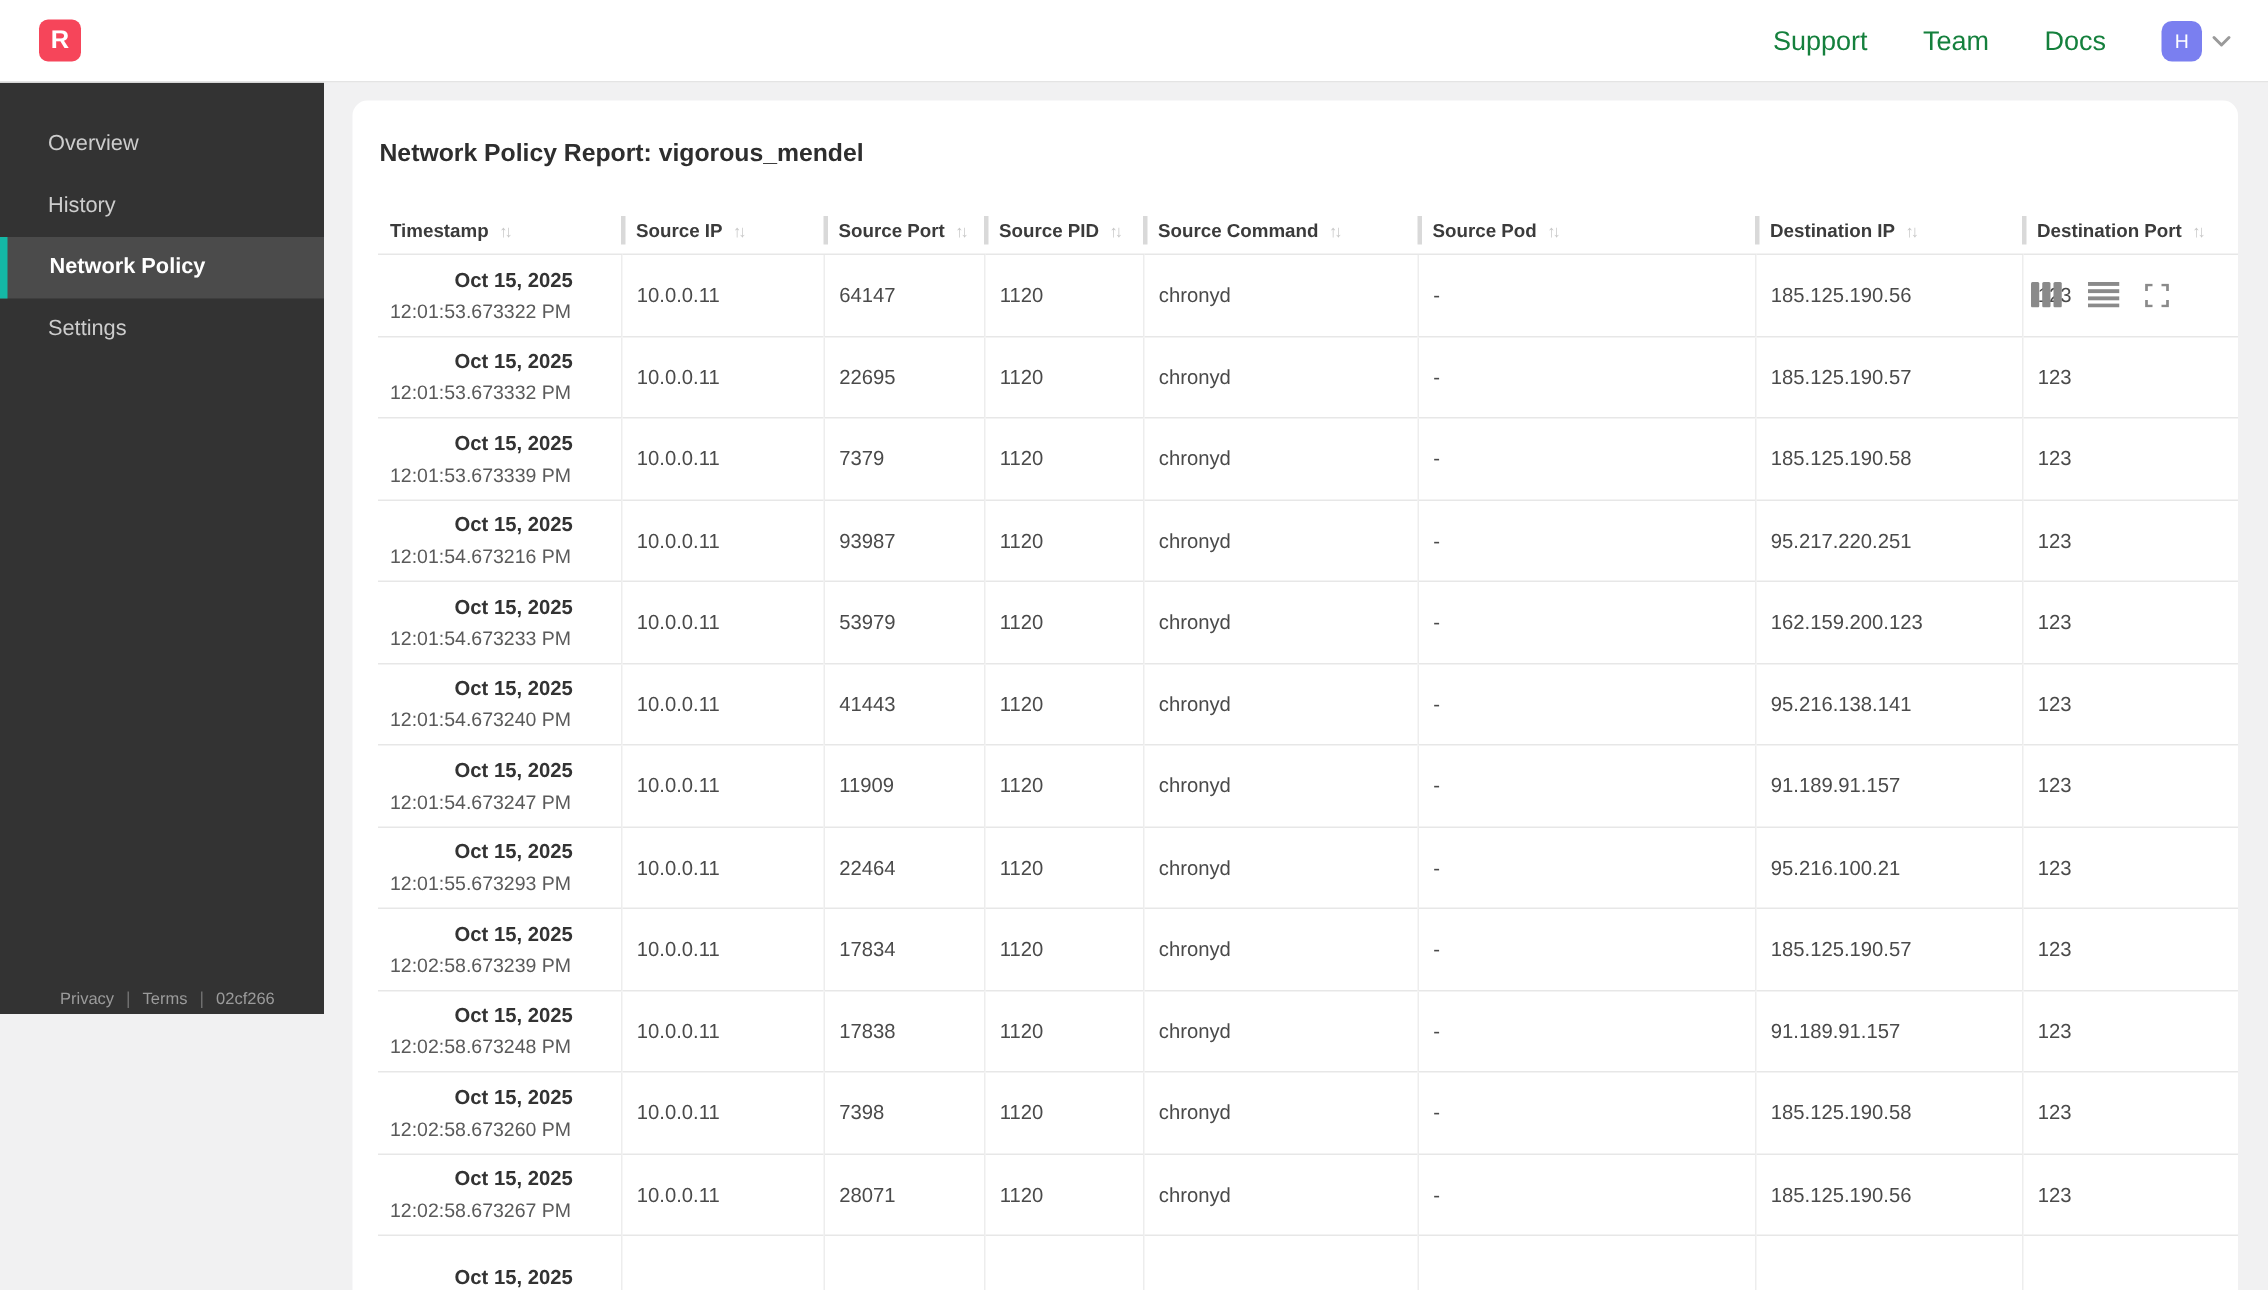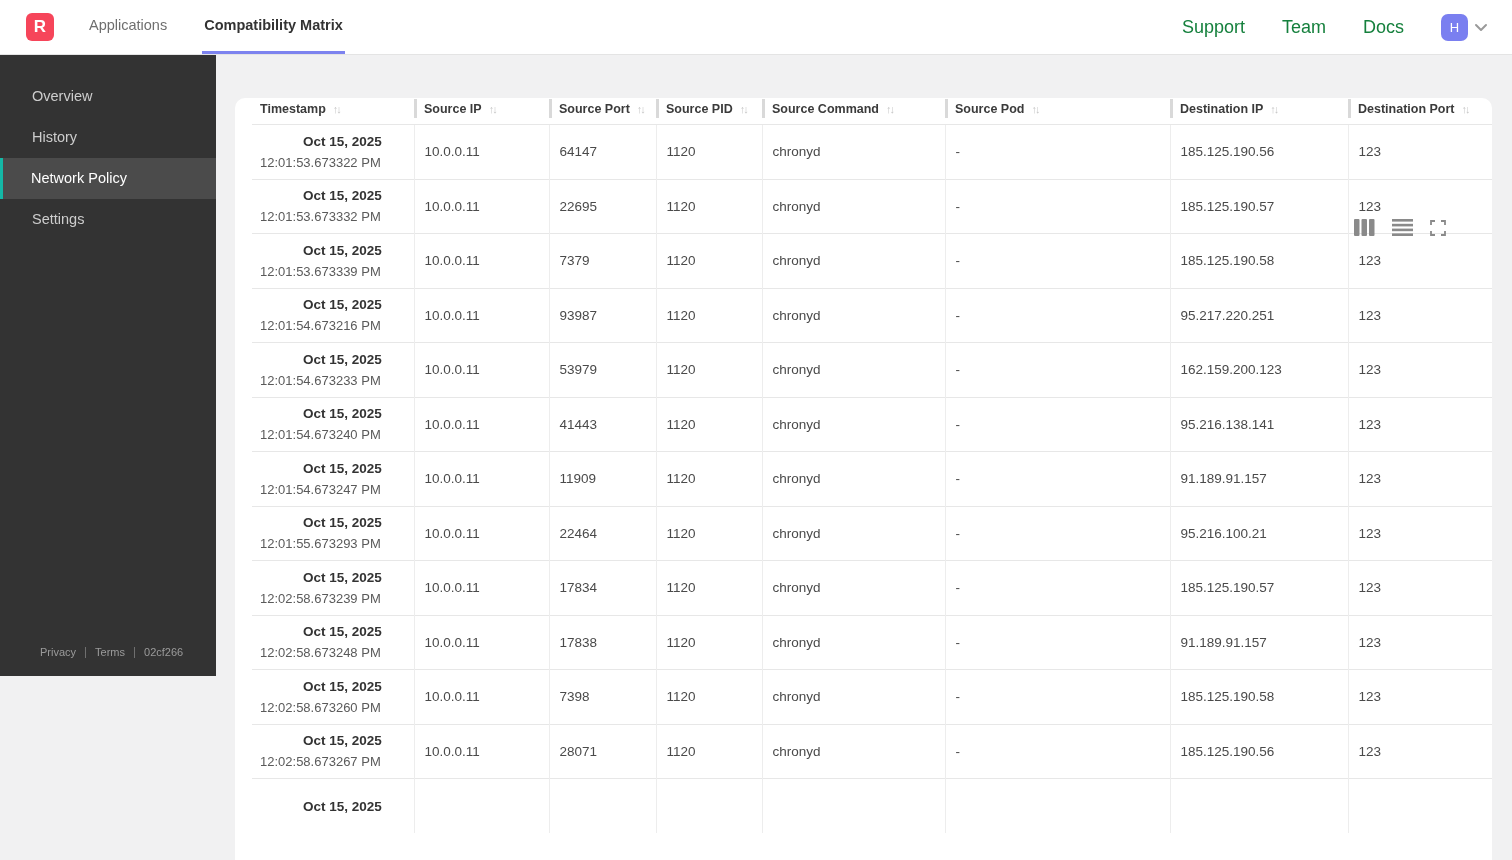--- a/index.html
+++ b/index.html
@@ -21,23 +21,23 @@
   .avatar { width:27px; height:27px; border-radius:7px; background:#7a7ff0; color:#fff;
     font-size:13px; display:flex; align-items:center; justify-content:center; }
   .chev { margin-left:6px; display:flex; align-items:center; }
 
   
   .shell { display:flex; height:621px; }
   .sidebar { width:216px; background:#333333; position:relative; padding-top:21px;
     flex:none; }
   .side-item { height:41px; line-height:41px; padding-left:28px; font-size:14.5px;
     color:#cdcdcd; cursor:pointer; border-left:4px solid transparent; }
-  .side-item.active { background:#4b4b4b; border-left:3px solid #14b8a6;
-    color:#ffffff; font-weight:normal; }
-  .side-footer { position:absolute; bottom:18px; left:40px; display:flex;
+  .side-item.active { background:#4b4b4b; border-left:5px solid #14b8a6;
+    color:#ffffff; font-weight:bold; }
+  .side-footer { position:absolute; bottom:4px; left:40px; display:flex;
     align-items:center; font-size:11px; color:#9b9b9b; }
   .side-footer .sep { display:inline-block; width:1px; height:11px; background:#6f6f6f;
     margin:0 9px; }
 
   .main { flex:1; padding:12px 20px 0 19px; }
   .card { background:#ffffff; border-radius:10px; height:900px; position:relative;
     padding:0 0 0 17px; }
   .report-title { font-size:16.5px; font-weight:bold; color:#2e2e2e;
     padding:26px 0 0 1px; }
   .toolbar { position:absolute; top:121px; right:46px; display:flex; gap:17px;
@@ -60,24 +60,20 @@
   tbody td:first-child { padding-left:8px; }
   tbody td + td { border-left:1px solid #ededed; }
   .ts-date { font-weight:bold; color:#333; font-size:13.5px; line-height:21px;margin-left:43px; }
   .ts-time { color:#5a5a5a; font-size:13px; line-height:21px; }
 </style>
 </head>
 <body>
 
 <div class="topnav">
   <div class="logo">R</div>
-  <div class="tabs">
-    <div class="tab">Applications</div>
-    <div class="tab active">Compatibility Matrix</div>
-  </div>
   <div class="nav-right">
     <span class="nav-link">Support</span>
     <span class="nav-link">Team</span>
     <span class="nav-link">Docs</span>
     <span class="avatar">H</span>
     <span class="chev">
       <svg width="14" height="9" viewBox="0 0 14 9">
         <polyline points="2,2 7,7 12,2" fill="none" stroke="#9a9a9a" stroke-width="2" stroke-linecap="round" stroke-linejoin="round"></polyline>
       </svg>
     </span>
@@ -94,20 +90,21 @@
       <span>Privacy</span>
       <span class="sep"></span>
       <span>Terms</span>
       <span class="sep"></span>
       <span>02cf266</span>
     </div>
   </div>
 
   <div class="main">
     <div class="card">
+      <div class="report-title">Network Policy Report: vigorous_mendel</div>
 
       <div class="toolbar">
         <span class="tb-btn">
           <svg width="21" height="17" viewBox="0 0 21 17">
             <rect x="0" y="0" width="5.5" height="17" rx="1" fill="#8a8a8a"></rect>
             <rect x="7.5" y="0" width="5.5" height="17" rx="1" fill="#8a8a8a"></rect>
             <rect x="15" y="0" width="5.5" height="17" rx="1" fill="#8a8a8a"></rect>
           </svg>
         </span>
         <span class="tb-btn">

